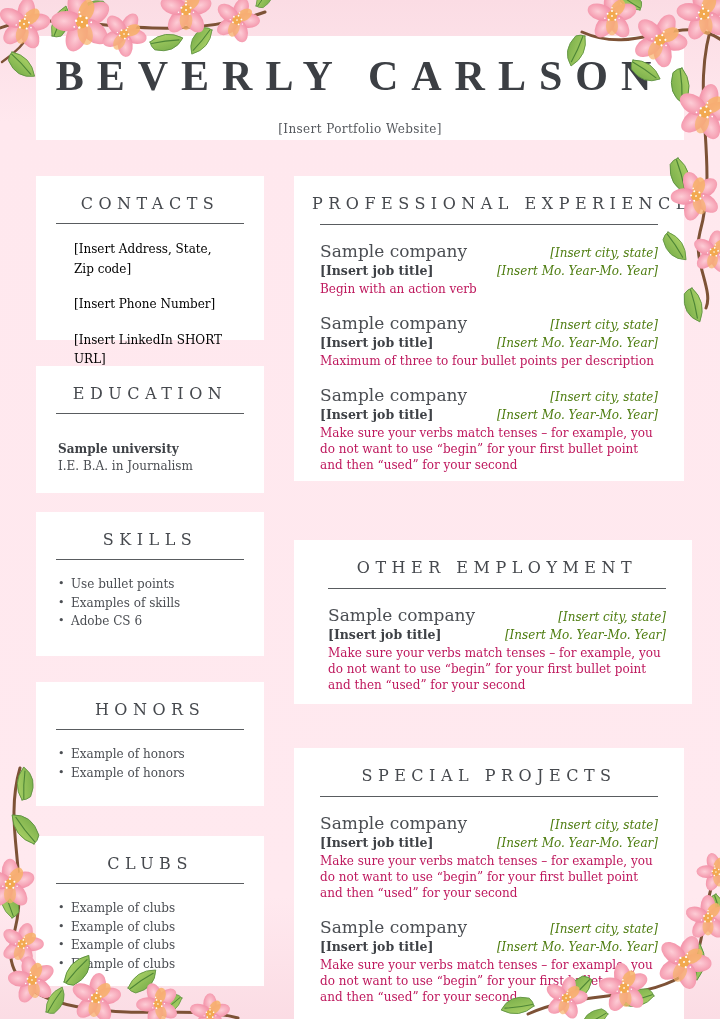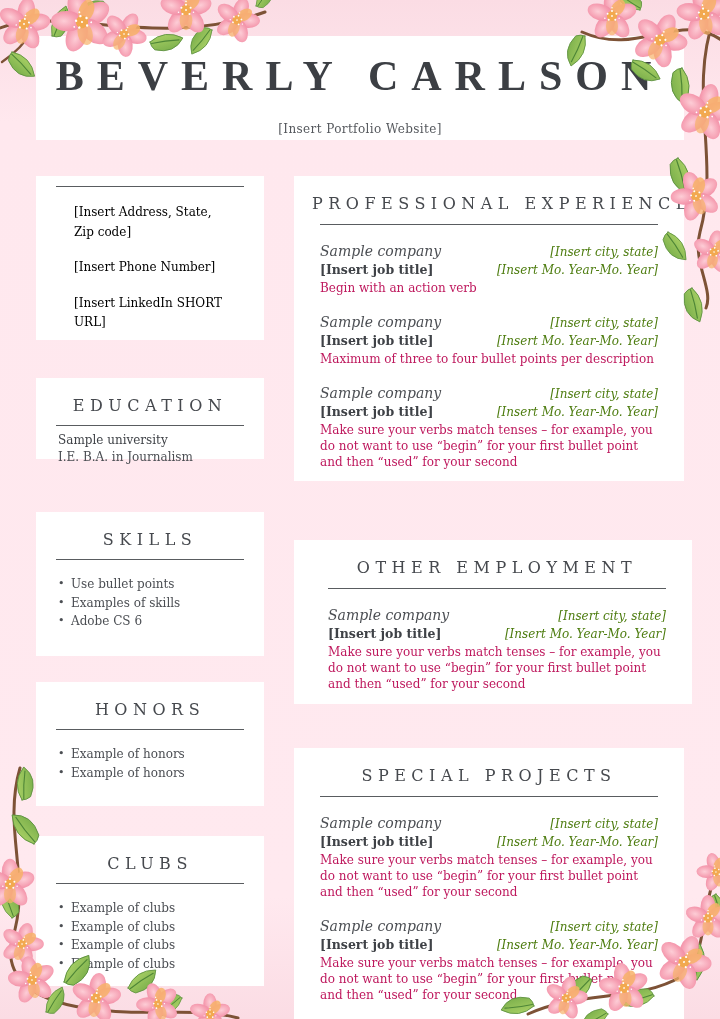--- a/index.html
+++ b/index.html
@@ -24,58 +24,59 @@
   
   .box h2{
     margin:18px 18px 0;text-align:center;font-weight:400;
     font-size:16px;letter-spacing:5.5px;color:#46494e;white-space:nowrap;
   }
   .rule{margin:10px 20px 0;border-bottom:1.5px solid #595c60;}
   .main-box .rule{margin:11px 26px 0;}
   
   .side{left:36px;width:228px;}
   .contacts-box{top:176px;height:164px;}
-  .education-box{top:378px;height:81px;}
+  .education-box{top:366px;height:127px;}
   .skills-box{top:512px;height:144px;}
   .honors-box{top:682px;height:124px;}
   .clubs-box{top:836px;height:150px;}
   .side .lines{margin:14px 14px 0 22px;}
   .side .lines p{margin:16px;font-size:12px;line-height:19.5px;color:#000000;}
-  .school{margin:7px 14px 0 22px;font-size:12px;font-weight:400;color:#3f4247;}
+  .school{margin:28px 14px 0 22px;font-size:12px;font-weight:700;color:#3f4247;}
   .degree{margin:3px 14px 0 22px;font-size:12px;color:#4b4e53;}
   .side ul{margin:15px 10px 0 22px;padding:0;}
   .side li{
     list-style:none;position:relative;padding-left:13px;
     font-size:12px;line-height:18.5px;color:#4b4e53;
   }
   .side li::before{content:"•";position:absolute;left:0;top:0;font-size:11px;color:#4b4e53;}
   
   .main-box{left:294px;width:390px;}
   .prof-box{top:176px;height:305px;}
   .other-box{top:540px;height:164px;padding-left:8px;}
   .special-box{top:748px;height:276px;}
   .entries{margin:17px 26px 0;}
   .entry + .entry{margin-top:17px;}
   .row{display:flex;justify-content:space-between;align-items:baseline;line-height:18px;}
-  .company{font-size:14px;color:#4b4e53;font-style:italic;}
+  .company{font-size:17px;color:#4b4e53;}
   .loc,.dates{font-size:12px;font-style:italic;color:#4d7c0f;}
   .jobtitle{font-size:12.5px;font-weight:700;color:#3f4247;}
   .desc{margin:1px 0 0;font-size:12px;line-height:16px;color:#be185d;}
   
   .florals{position:absolute;left:0;top:0;z-index:3;pointer-events:none;}
 </style>
 </head>
 <body>
 
 <header class="box header-box">
   <h1 class="name">BEVERLY CARLSON</h1>
   <p class="portfolio">[Insert Portfolio Website]</p>
 </header>
 
 <section class="box side contacts-box">
+  <h2>CONTACTS</h2>
   <div class="rule"></div>
   <div class="lines">
     <p>[Insert Address, State, Zip code]</p>
     <p>[Insert Phone Number]</p>
     <p>[Insert LinkedIn SHORT URL]</p>
   </div>
 </section>
 
 <section class="box side education-box">
   <h2>EDUCATION</h2>

